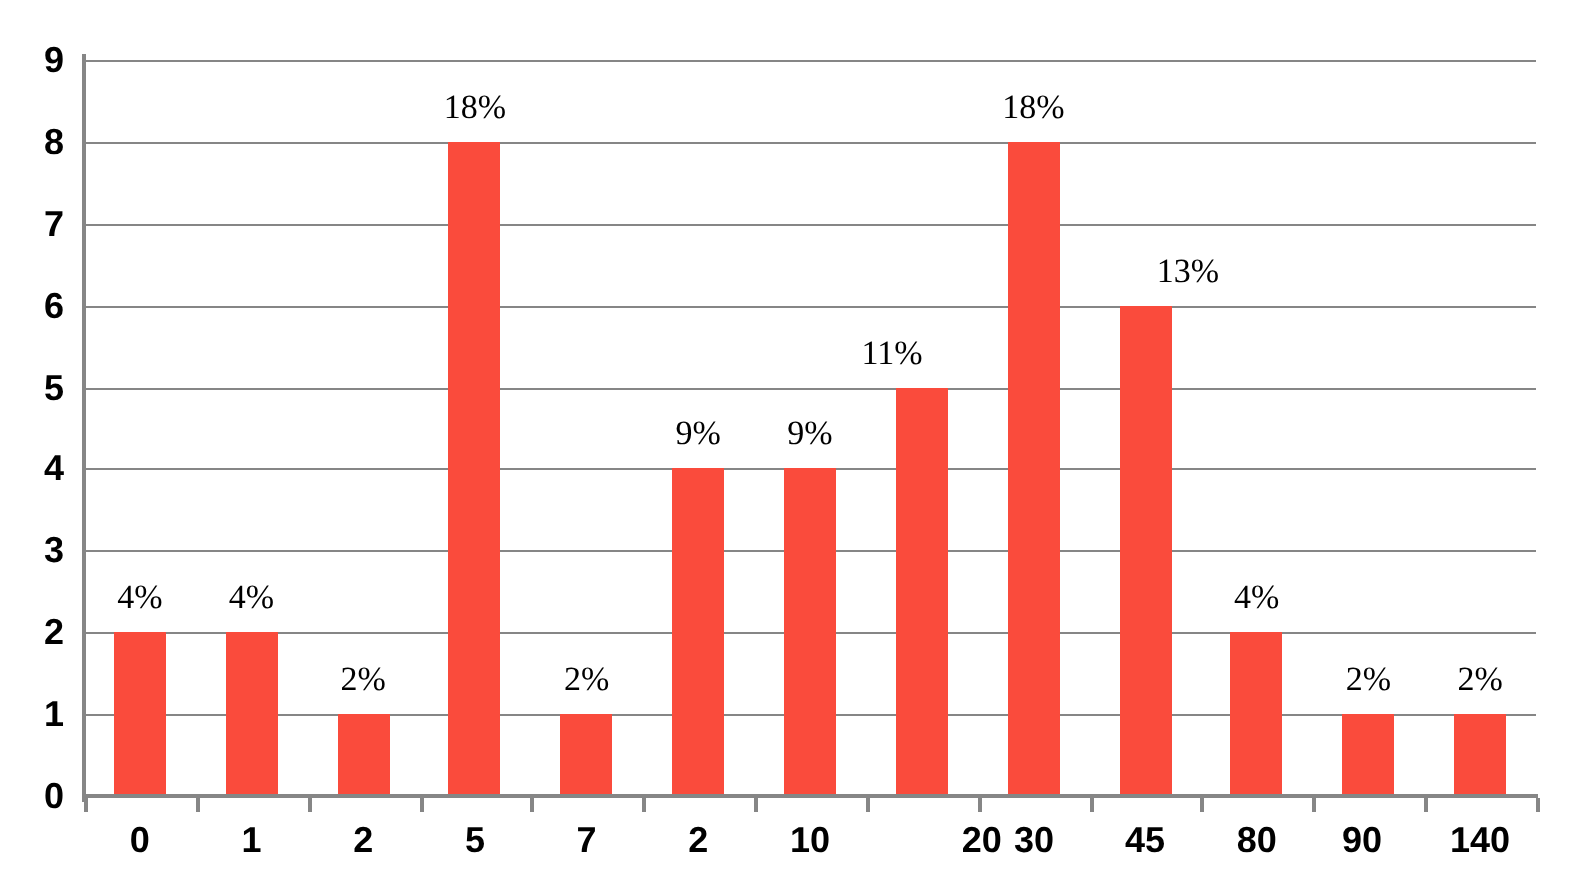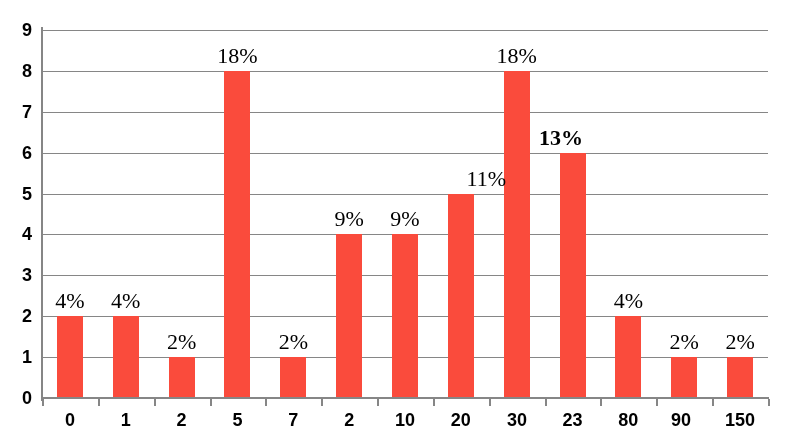--- a/index.html
+++ b/index.html
@@ -96,21 +96,21 @@
   .bar {
     position: absolute;
     bottom: 0;
     background: #FA4B3C;
   }
 
   
   .datalabel {
     position: absolute;
     text-align: center;
-    font-size: 22px;
+    font-size: 17px;
     font-weight: normal;
     color: #000000;
     line-height: 1;
     font-family: "Liberation Serif", serif;
     white-space: nowrap;
   }
 </style>
 </head>
 <body>
 
@@ -145,23 +145,23 @@
         <div class="bar" title="180: 1" style="left: 685.077px; width: 26px; height: 40.8889px; background: rgb(250, 75, 60);"></div>
       </div>
     <div id="datalabels">
         <div class="datalabel" style="left: -12.0769px; width: 80px; top: 260.222px;">4%</div>
         <div class="datalabel" style="left: 43.7692px; width: 80px; top: 260.222px;">4%</div>
         <div class="datalabel" style="left: 99.6154px; width: 80px; top: 301.111px;">2%</div>
         <div class="datalabel" style="left: 155.462px; width: 80px; top: 14.8889px;">18%</div>
         <div class="datalabel" style="left: 211.308px; width: 80px; top: 301.111px;">2%</div>
         <div class="datalabel" style="left: 267.154px; width: 80px; top: 178.444px;">9%</div>
         <div class="datalabel" style="left: 323px; width: 80px; top: 178.444px;">9%</div>
-        <div class="datalabel" style="left: 384px; width: 80px; top: 137.556px; text-align: right;">11%</div>
+        <div class="datalabel" style="left: 364px; width: 80px; top: 137.556px;">11%</div>
         <div class="datalabel" style="left: 434.692px; width: 80px; top: 14.8889px;">18%</div>
-        <div class="datalabel" style="left: 479px; width: 80px; top: 96.6667px; font-weight: bold;">13%</div>
+        <div class="datalabel" style="left: 512px; width: 80px; top: 96.6667px;">13%</div>
         <div class="datalabel" style="left: 546.385px; width: 80px; top: 260.222px;">4%</div>
         <div class="datalabel" style="left: 602.231px; width: 80px; top: 301.111px;">2%</div>
         <div class="datalabel" style="left: 658.077px; width: 80px; top: 301.111px;">2%</div>
       </div>
   </div>
 
   <div id="axis-y-line"></div>
   <div id="axis-x-line"></div>
 
   <div id="xticks">
@@ -194,21 +194,21 @@
       <div class="ylabel" style="top: 21px;">9</div>
     </div>
   <div id="x-axis-labels">
       <div class="xlabel" style="left: 29.9231px; width: 80px;">0</div>
       <div class="xlabel" style="left: 85.7692px; width: 80px;">1</div>
       <div class="xlabel" style="left: 141.615px; width: 80px;">2</div>
       <div class="xlabel" style="left: 197.462px; width: 80px;">5</div>
       <div class="xlabel" style="left: 253.308px; width: 80px;">7</div>
       <div class="xlabel" style="left: 309.154px; width: 80px;">2</div>
       <div class="xlabel" style="left: 365px; width: 80px;">10</div>
-      <div class="xlabel" style="left: 420.846px; width: 80px;">20</div>
+      <div class="xlabel" style="left: 420.846px; width: 80px; text-align: right;">20</div>
       <div class="xlabel" style="left: 477px; width: 80px;">30</div>
-      <div class="xlabel" style="left: 532.538px; width: 80px;">23</div>
+      <div class="xlabel" style="left: 532.538px; width: 80px;">45</div>
       <div class="xlabel" style="left: 588.385px; width: 80px;">80</div>
       <div class="xlabel" style="left: 641px; width: 80px;">90</div>
-      <div class="xlabel" style="left: 700.077px; width: 80px;">150</div>
+      <div class="xlabel" style="left: 700.077px; width: 80px;">140</div>
     </div>
 
 </div>
 
 </body></html>

